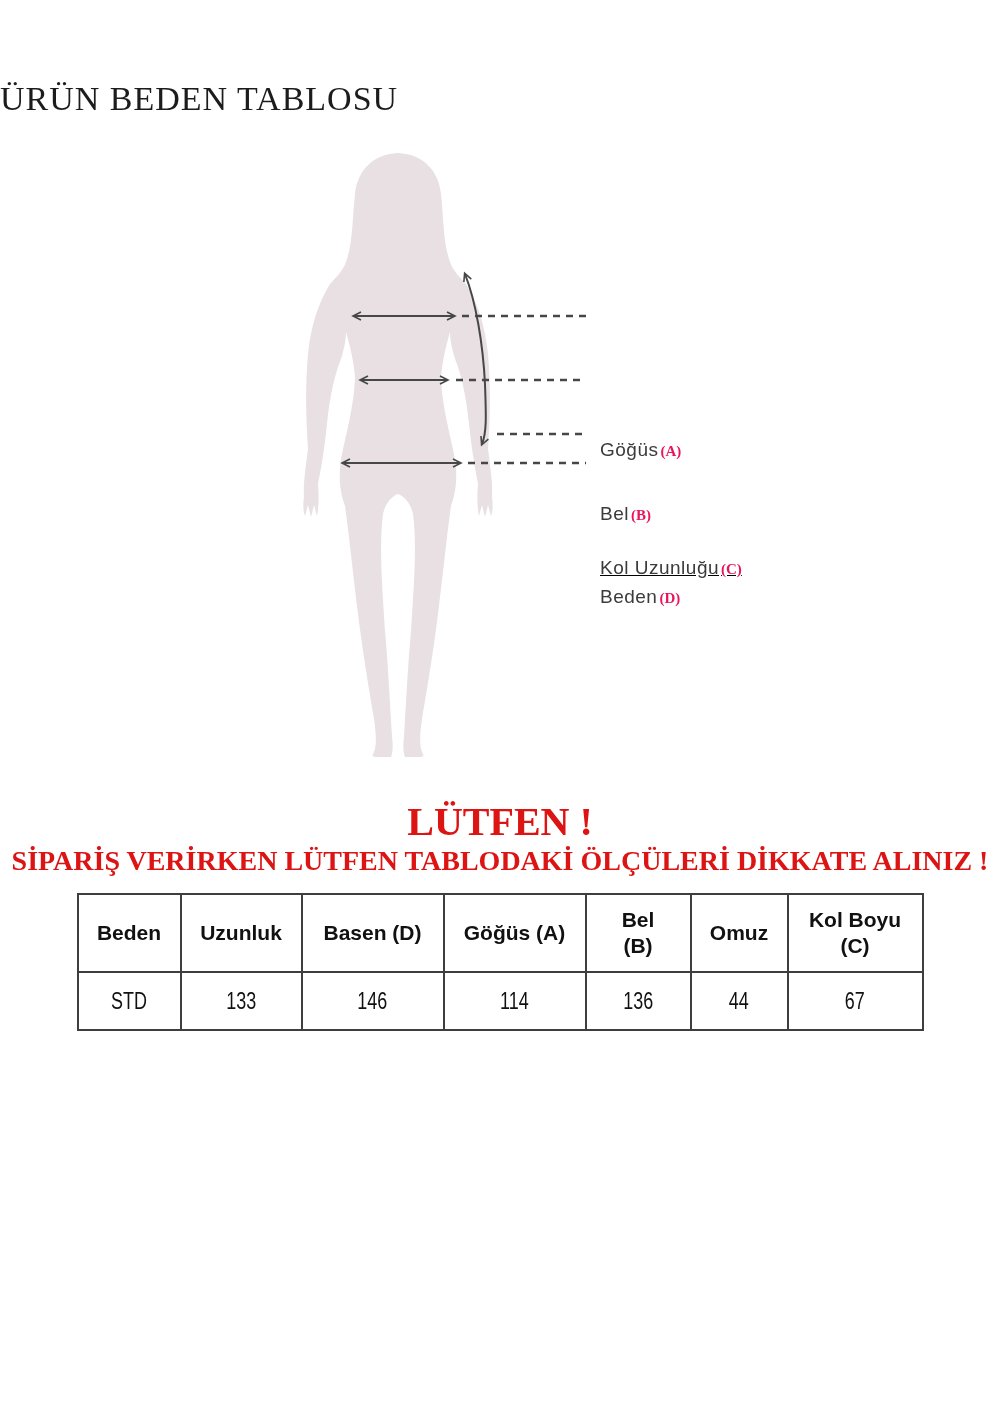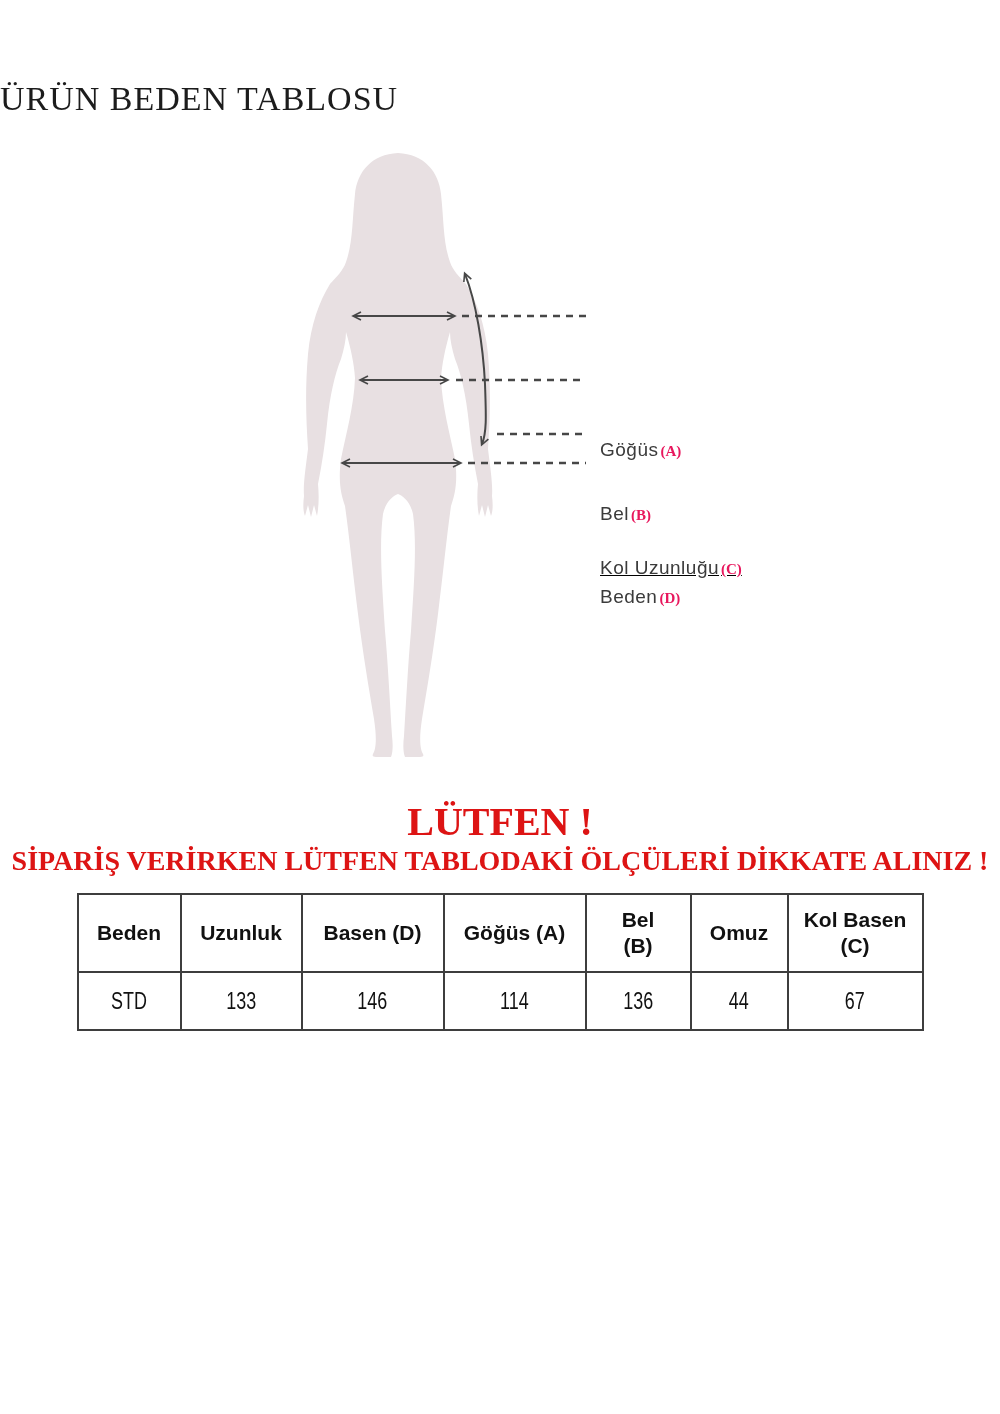--- a/index.html
+++ b/index.html
@@ -151,21 +151,21 @@
     </colgroup>
     <thead>
       <tr>
         <th>Beden</th>
         <th>Uzunluk</th>
         <th>Basen (D)</th>
         <th>Göğüs (A)</th>
         <th>Bel
 (B)</th>
         <th>Omuz</th>
-        <th>Kol Basen
+        <th>Kol Boyu
 (C)</th>
       </tr>
     </thead>
     <tbody>
       <tr>
         <td><span class="narrow">STD</span></td>
         <td><span class="narrow">133</span></td>
         <td><span class="narrow">146</span></td>
         <td><span class="narrow">114</span></td>
         <td><span class="narrow">136</span></td>

